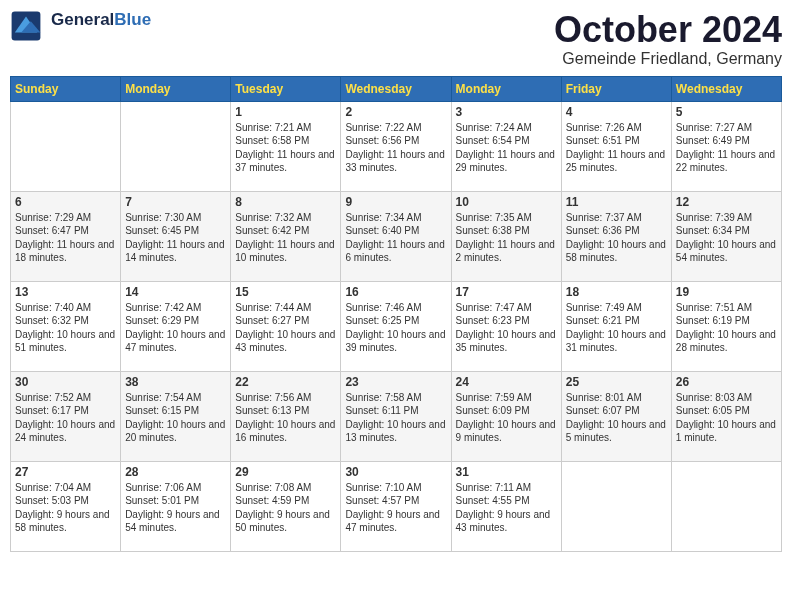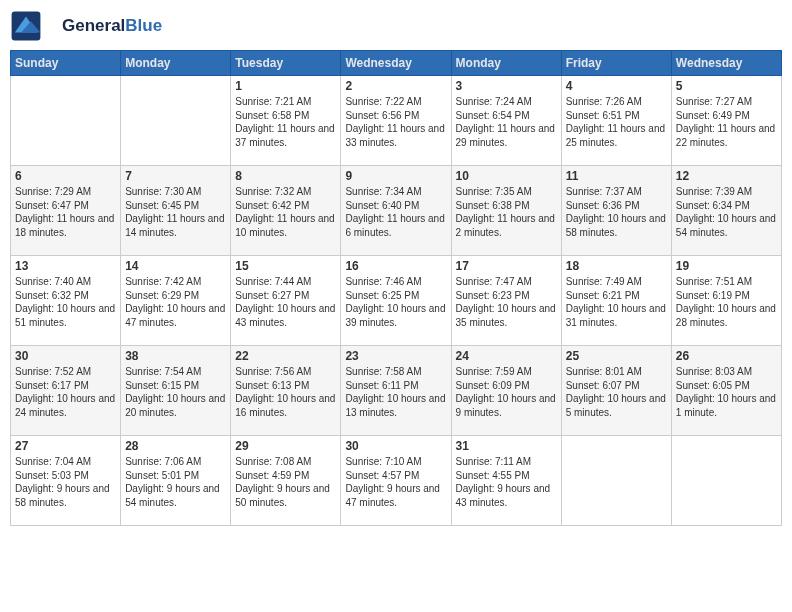--- a/index.html
+++ b/index.html
@@ -11,22 +11,21 @@
       padding: 10px;
     }
     .header {
       display: flex;
       justify-content: space-between;
       align-items: flex-start;
       margin-bottom: 8px;
     }
     .logo {
       display: flex;
-      align-items: center;
-      gap: 20px;
+      gap: 9px;
     }
     .logo-icon {
       width: 32px;
       height: 32px;
     }
     .title-area {
       text-align: right;
     }
     .month-title {
       font-size: 36px;
@@ -38,21 +37,21 @@
       font-size: 16px;
       color: #333;
     }
     table {
       width: 100%;
       border-collapse: collapse;
       font-size: 11px;
     }
     thead th {
       background-color: #2e6db4;
-      color: #e5e5e5;
+      color: #fde047;
       padding: 5px 4px;
       text-align: left;
       font-size: 12px;
       font-weight: bold;
       border: 1px solid #1a5a9a;
     }
     td {
       border: 1px solid #ccc;
       vertical-align: top;
       padding: 3px 4px;
@@ -84,20 +83,24 @@
   <div class="logo">
     <svg class="logo-icon" viewBox="0 0 40 40">
       <rect x="2" y="2" width="36" height="36" rx="4" fill="#1a3a6e"></rect>
       <polygon points="20,8 34,28 6,28" fill="#4a9de0"></polygon>
       <polygon points="26,14 38,28 14,28" fill="#2e6db4"></polygon>
     </svg>
     <div>
       <div style="font-size:17px;font-weight:bold;color:#1a2a4a;">General<span style="color:#2e6db4;">Blue</span></div>
     </div>
   </div>
+  <div class="title-area">
+    <div class="month-title">October 2024</div>
+    <div class="subtitle">Gemeinde Friedland, Germany</div>
+  </div>
 </div>
 
 <table>
   <thead>
     <tr>
     <th>Sunday</th>
         <th>Monday</th>
         <th>Tuesday</th>
         <th>Wednesday</th>
         <th>Monday</th>

